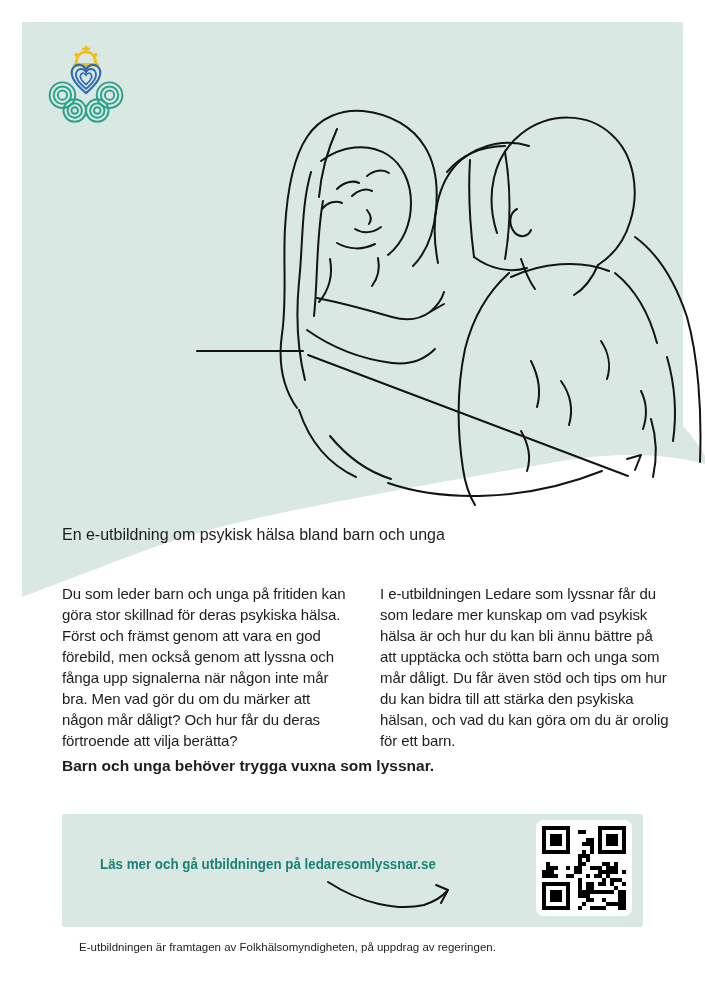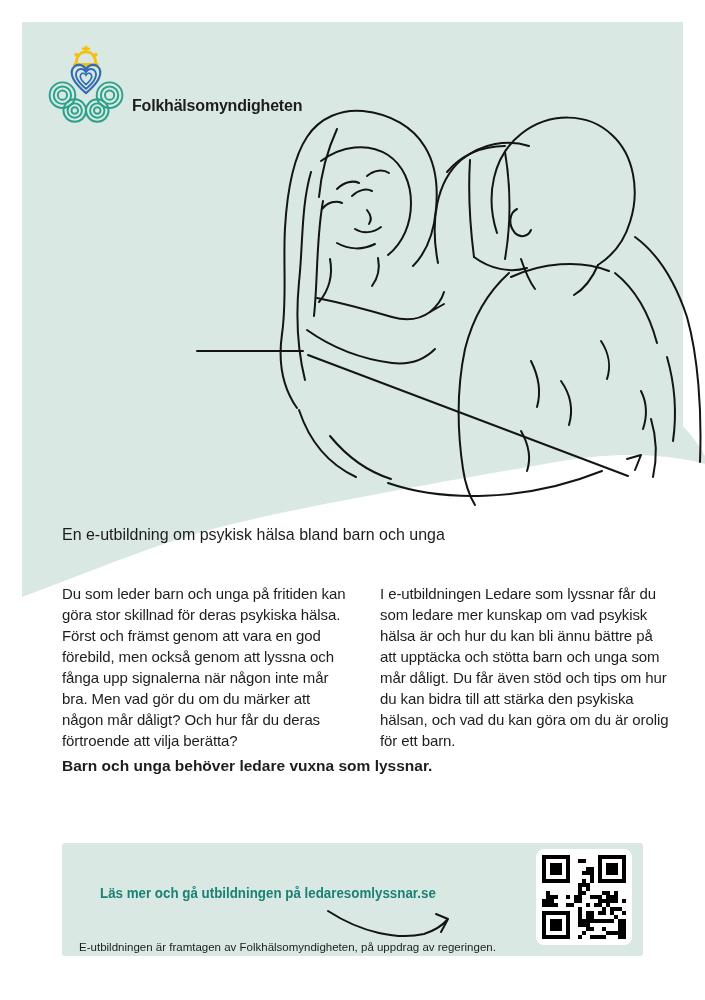--- a/index.html
+++ b/index.html
@@ -18,21 +18,21 @@
   .bg-art{position:absolute;left:0;top:0;}
   .logo{position:absolute;left:46px;top:46px;display:flex;align-items:center;}
   .logo-text{font-size:16px;font-weight:700;letter-spacing:-0.2px;margin-left:6px;margin-top:36px;}
   .title{position:absolute;left:60px;top:355px;margin:0;font-size:82px;line-height:83px;font-weight:700;letter-spacing:-1px;}
   .title .tline{display:inline-block;transform:scaleX(0.93);transform-origin:left;white-space:nowrap;}
   .subtitle{position:absolute;left:62px;top:525px;font-size:17px;font-weight:400;}
   .subtitle .cond{display:inline-block;transform:scaleX(0.94);transform-origin:left;white-space:nowrap;}
   .columns{position:absolute;left:62px;top:583px;display:flex;gap:26px;}
   .col{width:292px;font-size:15px;line-height:21px;letter-spacing:-0.1px;}
   .statement{position:absolute;left:62px;top:757px;font-size:15.5px;font-weight:700;}
-  .cta-box{position:absolute;left:62px;top:814px;width:581px;height:113px;background:var(--mint);border-radius:3px;margin-top:29px;}
+  .cta-box{position:absolute;left:62px;top:814px;width:581px;height:113px;background:var(--mint);border-radius:3px;}
   .cta-link{position:absolute;left:38px;top:42px;font-size:14.5px;font-weight:700;color:var(--teal);
     display:inline-block;transform:scaleX(0.92);transform-origin:left;white-space:nowrap;}
   .cta-arrow{position:absolute;left:0;top:0;pointer-events:none;}
   .qr-tile{position:absolute;left:474px;top:6px;width:96px;height:96px;background:#fff;border-radius:8px;
     display:flex;align-items:center;justify-content:center;}
   .footer{position:absolute;left:0;top:939px;width:575px;text-align:center;font-size:11.5px;line-height:16px;}
   svg .stroke{fill:none;stroke:#141414;stroke-width:2;stroke-linecap:round;stroke-linejoin:round;}
 </style>
 </head>
 <body>
@@ -134,34 +134,33 @@
           <circle cx="62" cy="48" r="8.5"></circle>
           <circle cx="62" cy="48" r="4.5"></circle>
         <circle cx="28" cy="63" r="11"></circle>
           <circle cx="28" cy="63" r="7"></circle>
           <circle cx="28" cy="63" r="3.2"></circle>
         <circle cx="50" cy="63" r="11"></circle>
           <circle cx="50" cy="63" r="7"></circle>
           <circle cx="50" cy="63" r="3.2"></circle>
       </g>
     </svg>
-    <span class="logo-text">Folkhälsomyndigheten</span>
   </div>
 
 
   <div class="subtitle">
     <span class="cond">En e-utbildning om psykisk hälsa bland barn och unga</span>
   </div>
 
   <div class="columns">
     <p class="col" style="margin:0">Du som leder barn och unga på fritiden kan göra stor skillnad för deras psykiska hälsa. Först och främst genom att vara en god förebild, men också genom att lyssna och fånga upp signalerna när någon inte mår bra. Men vad gör du om du märker att någon mår dåligt? Och hur får du deras förtroende att vilja berätta?</p>
     <p class="col" style="margin:0">I e-utbildningen Ledare som lyssnar får du som ledare mer kunskap om vad psykisk hälsa är och hur du kan bli ännu bättre på att upptäcka och stötta barn och unga som mår dåligt. Du får även stöd och tips om hur du kan bidra till att stärka den psykiska hälsan, och vad du kan göra om du är orolig för ett barn.</p>
   </div>
 
-  <p class="statement" style="margin:0">Barn och unga behöver ledare vuxna som lyssnar.</p>
+  <p class="statement" style="margin:0">Barn och unga behöver trygga vuxna som lyssnar.</p>
 
   <div class="cta-box">
     <span class="cta-link">Läs mer och gå utbildningen på ledaresomlyssnar.se</span>
     <svg class="cta-arrow" width="581" height="113" viewBox="0 0 581 113">
       <path d="M266,68 C300,90 336,97 362,91 C371,88 379,84 385,77" fill="none" stroke="#141414" stroke-width="2" stroke-linecap="round"></path>
       <path d="M374,71 L386,76 L379,89" fill="none" stroke="#141414" stroke-width="2" stroke-linecap="round" stroke-linejoin="round"></path>
     </svg>
     <div class="qr-tile">
       <svg width="84" height="84" viewBox="0 0 84 84" fill="#000">
           <rect x="0" y="0" width="4" height="4"></rect>

